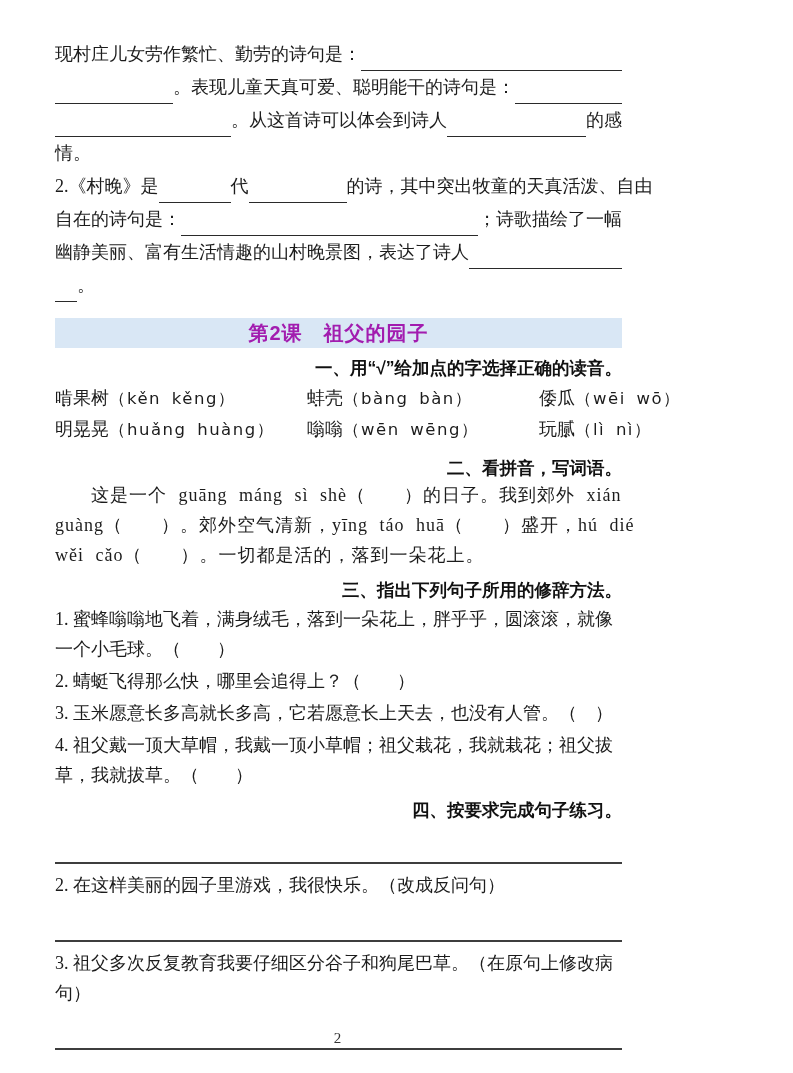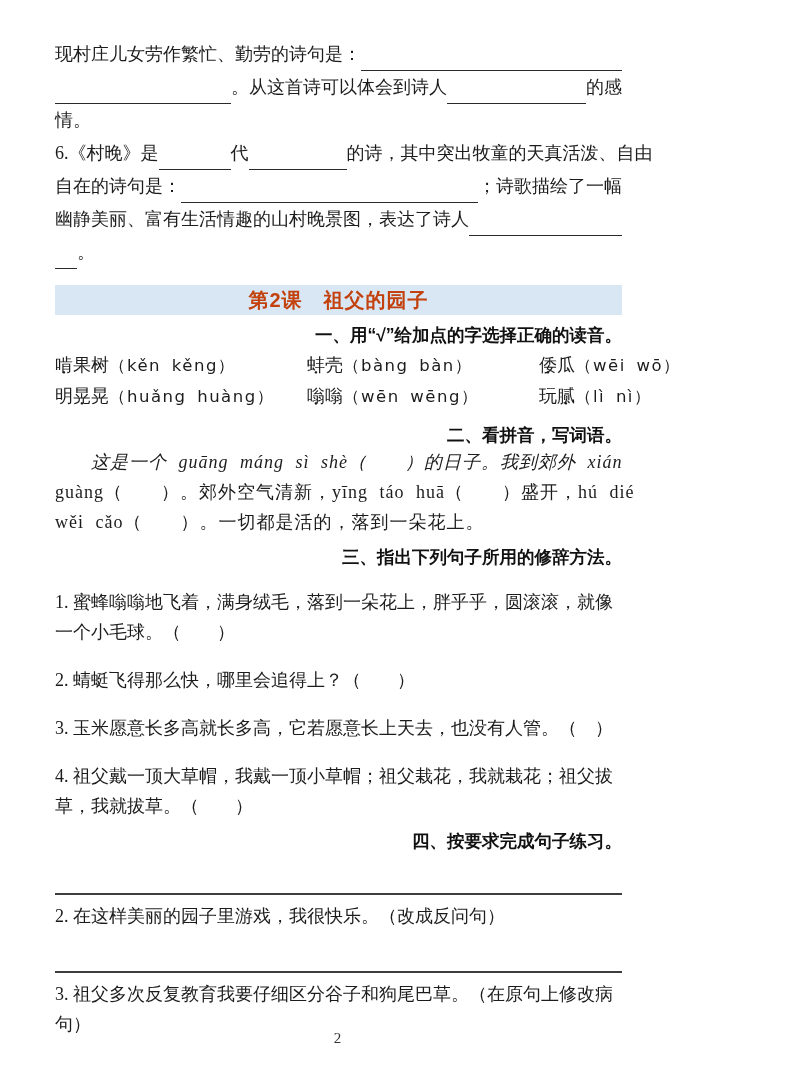--- a/index.html
+++ b/index.html
@@ -21,21 +21,21 @@
   .fill{flex:1 1 auto;border-bottom:1.6px solid #2a2a2a;height:26px;}
   
   .lesson-bar{
     margin-top:16px;
     background:#d9e7f5;
     height:30px;line-height:30px;
     text-align:center;
   }
   .lesson-bar .title{
     font-family:"Liberation Sans","DejaVu Sans",sans-serif;
-    font-weight:bold;font-size:20px;color:#c2410c;
+    font-weight:bold;font-size:20px;color:#a21caf;
     letter-spacing:1px;
   }
   
   .sec-head{
     font-family:"Liberation Sans","DejaVu Sans",sans-serif;
     font-weight:bold;font-size:17.5px;color:#111;
     line-height:24px;margin-top:8px;text-align:right;
   }
   
   .pinyin-grid{
@@ -46,23 +46,23 @@
   .pinyin-cell{height:31px;line-height:24px;white-space:nowrap;}
   .dotchar{position:relative;display:inline-block;}
   .dotchar::after{
     content:"•";
     position:absolute;left:50%;transform:translateX(-50%);
     bottom:-0.62em;font-size:11px;color:#1c1c1c;
   }
   .py{font-family:"DejaVu Sans","Liberation Sans",sans-serif;font-size:16.5px;letter-spacing:1.5px;word-spacing:4px;}
   
   .para-line{height:30px;line-height:30px;letter-spacing:1px;word-spacing:6px;white-space:nowrap;}
-  .para-line.indent{padding-left:36px;font-style:italic;}
+  .para-line.indent{padding-left:36px;}
   
-  .rhet-item{line-height:30px;margin-top:18px;}
+  .rhet-item{line-height:30px;margin-top:2px;}
   
   .ex-item{line-height:30px;margin-top:4px;}
   .answer-line{height:40px;border-bottom:2.5px solid #3d3d3d;margin-bottom:6px;}
   
   .page-number{
     position:absolute;left:0;bottom:26px;width:100%;
     text-align:center;font-size:15px;color:#333;
     font-family:"Liberation Serif",serif;
   }
 </style>
@@ -70,33 +70,38 @@
 <body>
 
 <div class="page">
 
   <div>
     <div class="fline">
       <span class="txt">现村庄儿女劳作繁忙、勤劳的诗句是：</span>
       <span class="fill"></span>
     </div>
     <div class="fline">
+      <span class="bl" style="width:118px"></span>
+      <span class="txt">。表现儿童天真可爱、聪明能干的诗句是：</span>
+      <span class="fill"></span>
+    </div>
+    <div class="fline">
       <span class="bl" style="width:176px"></span>
       <span class="txt">。从这首诗可以体会到诗人</span>
       <span class="fill"></span>
       <span class="txt">的感</span>
     </div>
     <div class="fline">
       <span class="txt">情。</span>
     </div>
   </div>
 
   <div>
     <div class="fline">
-      <span class="txt">6.《村晚》是</span>
+      <span class="txt">2.《村晚》是</span>
       <span class="bl" style="width:72px"></span>
       <span class="txt">代</span>
       <span class="bl" style="width:98px"></span>
       <span class="txt">的诗，其中突出牧童的天真活泼、自由</span>
     </div>
     <div class="fline">
       <span class="txt">自在的诗句是：</span>
       <span class="fill"></span>
       <span class="txt">；诗歌描绘了一幅</span>
     </div>

